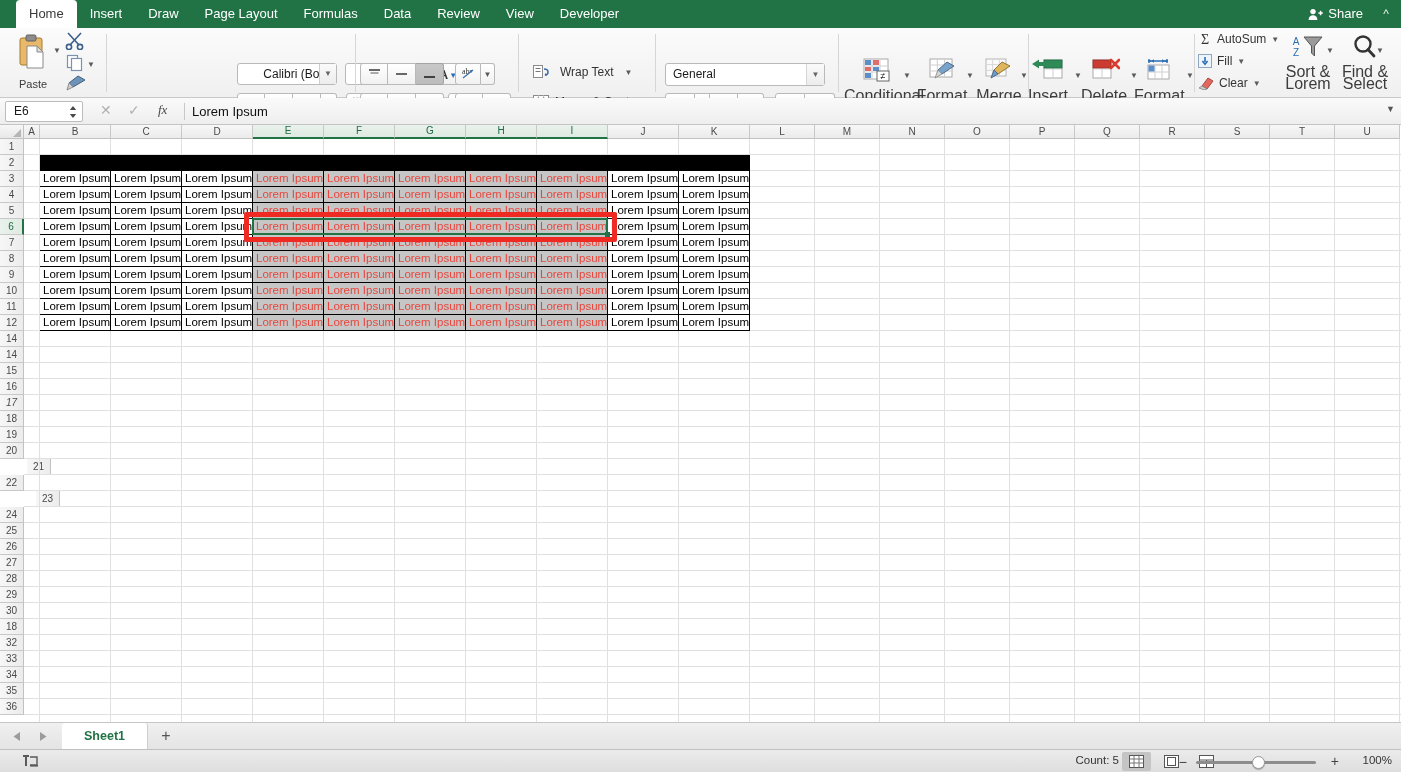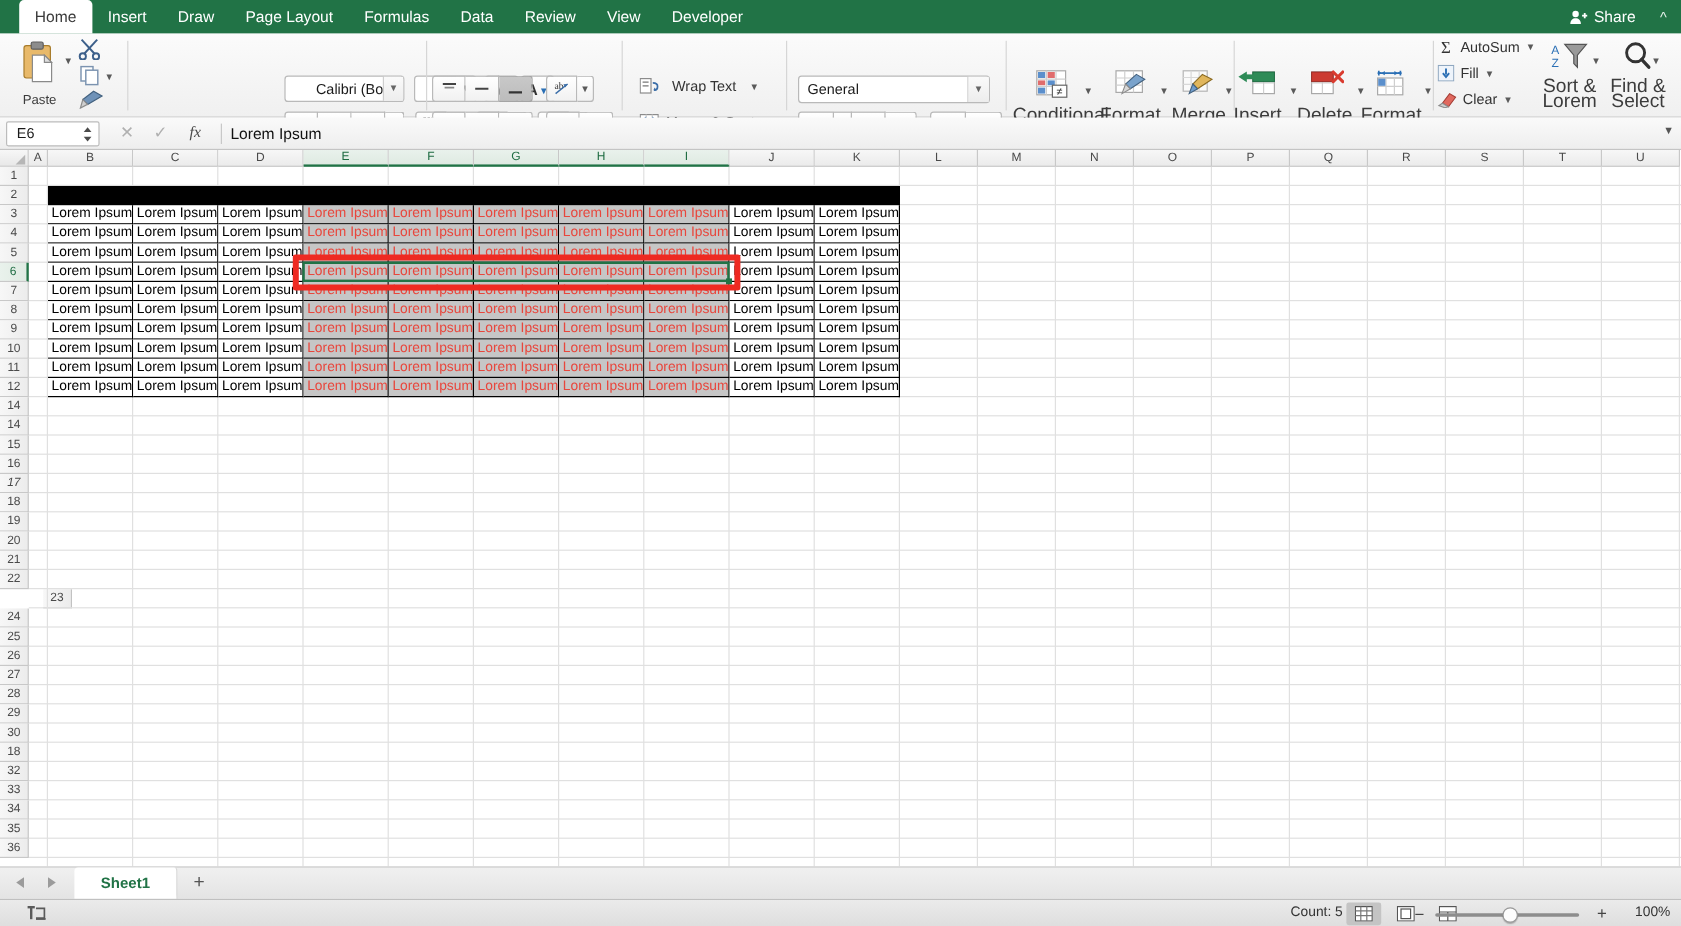--- a/index.html
+++ b/index.html
@@ -661,21 +661,21 @@
         <div class="rowhdr" style="top: 174px; height: 16px; line-height: 15px;">11</div>
         <div class="rowhdr" style="top: 190px; height: 16px; line-height: 15px;">12</div>
         <div class="rowhdr" style="top: 206px; height: 16px; line-height: 15px;">14</div>
         <div class="rowhdr" style="top: 222px; height: 16px; line-height: 15px;">14</div>
         <div class="rowhdr" style="top: 238px; height: 16px; line-height: 15px;">15</div>
         <div class="rowhdr" style="top: 254px; height: 16px; line-height: 15px;">16</div>
         <div class="rowhdr" style="top: 270px; height: 16px; line-height: 15px; font-style: italic;">17</div>
         <div class="rowhdr" style="top: 286px; height: 16px; line-height: 15px;">18</div>
         <div class="rowhdr" style="top: 302px; height: 16px; line-height: 15px;">19</div>
         <div class="rowhdr" style="top: 318px; height: 16px; line-height: 15px;">20</div>
-        <div class="rowhdr" style="top: 334px; height: 16px; line-height: 15px;">21</div>
+        <div class="rowhdr" style="top: 334px; height: 16px; line-height: 15px; margin-left: 27px;">21</div>
         <div class="rowhdr" style="top: 350px; height: 16px; line-height: 15px;">22</div>
         <div class="rowhdr" style="top: 366px; height: 16px; line-height: 15px; margin-left: 36px;">23</div>
         <div class="rowhdr" style="top: 382px; height: 16px; line-height: 15px;">24</div>
         <div class="rowhdr" style="top: 398px; height: 16px; line-height: 15px;">25</div>
         <div class="rowhdr" style="top: 414px; height: 16px; line-height: 15px;">26</div>
         <div class="rowhdr" style="top: 430px; height: 16px; line-height: 15px;">27</div>
         <div class="rowhdr" style="top: 446px; height: 16px; line-height: 15px;">28</div>
         <div class="rowhdr" style="top: 462px; height: 16px; line-height: 15px;">29</div>
         <div class="rowhdr" style="top: 478px; height: 16px; line-height: 15px;">30</div>
         <div class="rowhdr" style="top: 494px; height: 16px; line-height: 15px;">18</div>

